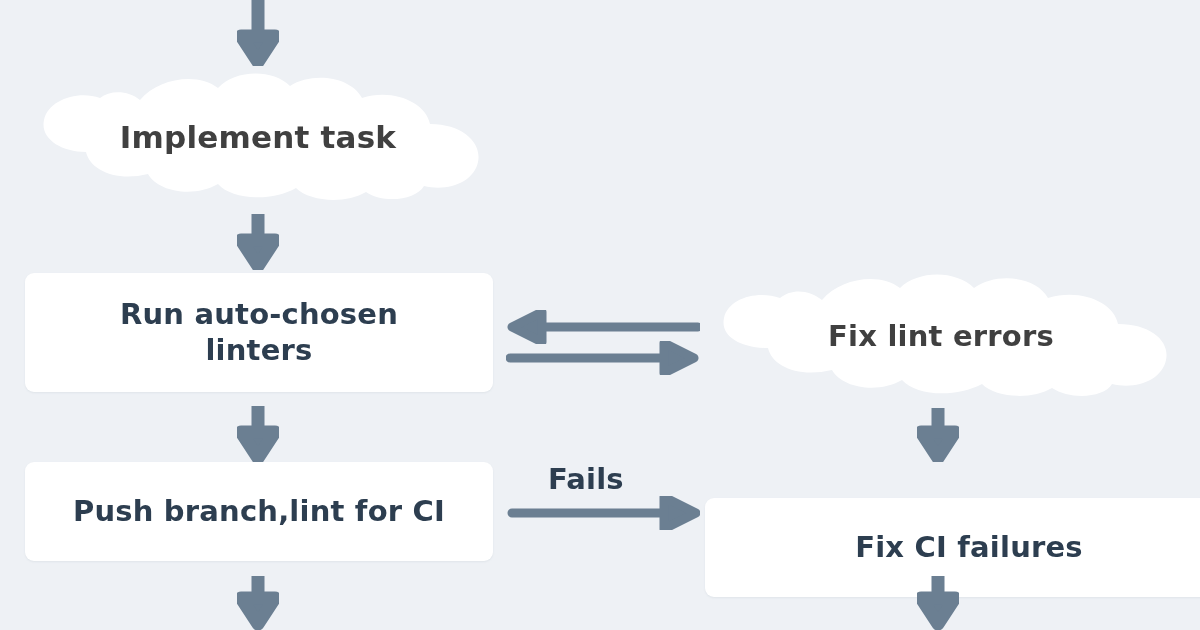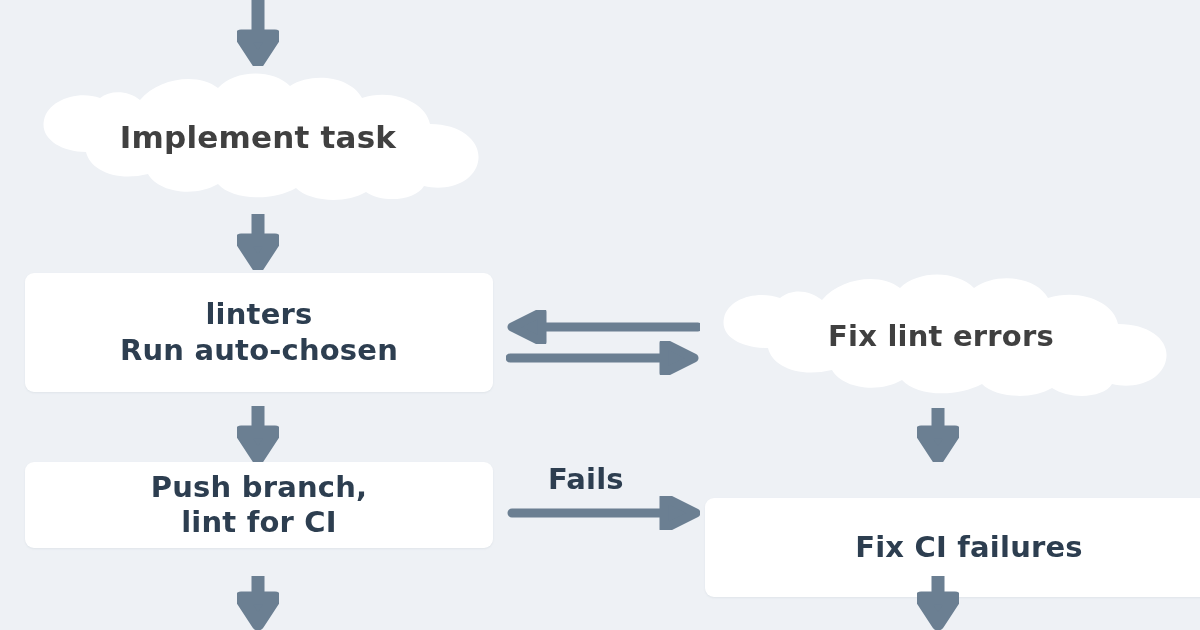--- a/index.html
+++ b/index.html
@@ -105,22 +105,22 @@
     <div class="cloudlabel" style="font-size:31px;">Implement task</div>
   </div>
 
   <div class="edge" style="left:237px; top:212px;">
     <svg width="42" height="58" viewBox="0 0 42 58">
       <path d="M21 2 L21 32 M21 54 L4 28 L38 28 Z" fill="#6b7f92" stroke="#6b7f92" stroke-width="13" stroke-linejoin="round"></path>
     </svg>
   </div>
 
   <div class="node box" style="left:25px; top:273px; width:468px; height:119px; font-size:29px; flex-direction:column;">
+    <span>Run auto-chosen</span>
     <span>linters</span>
-    <span>Run auto-chosen</span>
   </div>
 
   <div class="edge" style="left:506px; top:310px;">
     <svg width="194" height="34" viewBox="0 0 194 34">
       <path d="M192 17 L40 17 M6 17 L36 2 L36 32 Z" fill="#6b7f92" stroke="#6b7f92" stroke-width="9" stroke-linejoin="round" stroke-linecap="round"></path>
     </svg>
   </div>
 
   <div class="edge" style="left:506px; top:341px;">
     <svg width="194" height="34" viewBox="0 0 194 34">
@@ -156,21 +156,21 @@
       <path d="M21 2 L21 30 M21 52 L4 26 L38 26 Z" fill="#6b7f92" stroke="#6b7f92" stroke-width="13" stroke-linejoin="round"></path>
     </svg>
   </div>
 
   <div class="edge" style="left:237px; top:404px;">
     <svg width="42" height="58" viewBox="0 0 42 58">
       <path d="M21 2 L21 32 M21 54 L4 28 L38 28 Z" fill="#6b7f92" stroke="#6b7f92" stroke-width="13" stroke-linejoin="round"></path>
     </svg>
   </div>
 
-  <div class="node box" style="left:25px; top:462px; width:468px; height:86px; font-size:29px; flex-direction:column;">
+  <div class="node box" style="left:25px; top:462px; width:468px; height:99px; font-size:29px; flex-direction:row;">
     <span>Push branch,</span>
     <span>lint for CI</span>
   </div>
 
   <div class="edgelabel" style="left:548px; top:462px; font-size:29px;">Fails</div>
 
   <div class="edge" style="left:506px; top:496px;">
     <svg width="194" height="34" viewBox="0 0 194 34">
       <path d="M6 17 L154 17 M190 17 L158 1 L158 33 Z" fill="#6b7f92" stroke="#6b7f92" stroke-width="9" stroke-linejoin="round" stroke-linecap="round"></path>
     </svg>

